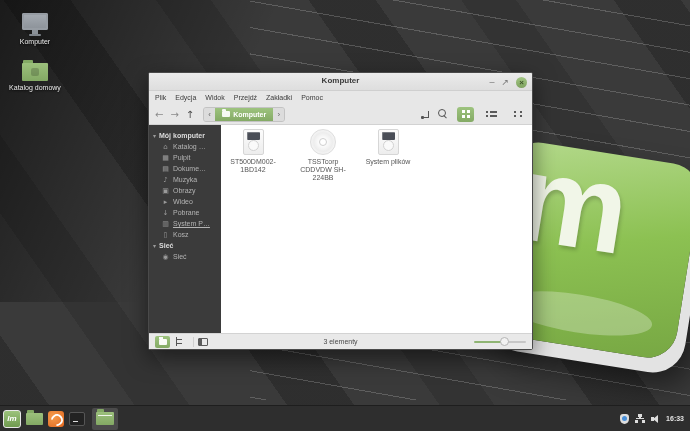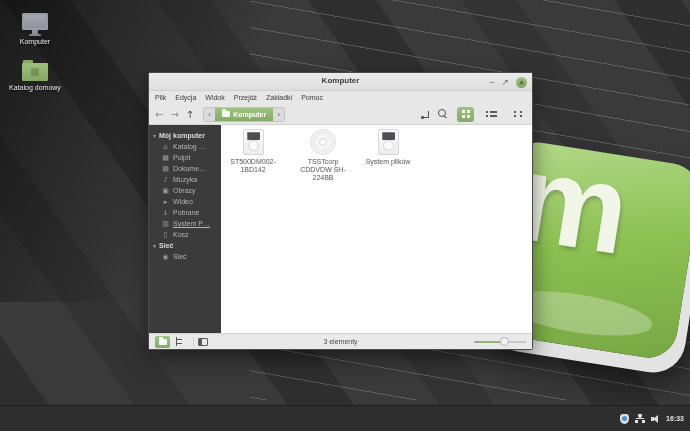--- a/index.html
+++ b/index.html
@@ -333,19 +333,28 @@
     <span class="icon-hidepane"></span>
     <span class="sb-zoom">
       <span class="zoom-track">
           <span class="zoom-handle"></span>
         </span>
     </span>
   </div>
 </div>
 
 <div class="taskbar">
+  <div class="tb-left">
+    <span class="mint-menu">lm</span>
+    <span class="folder launch-folder"></span>
+    <span class="firefox"></span>
+    <span class="terminal"></span>
+    <span class="task-active">
+        <span class="folder"></span>
+      </span>
+  </div>
   <div class="tray">
     <span class="icon-shield"></span>
     <span class="icon-network"></span>
     <span class="icon-volume"></span>
     <span class="clock">16:33</span>
   </div>
 </div>
 
 </body></html>

